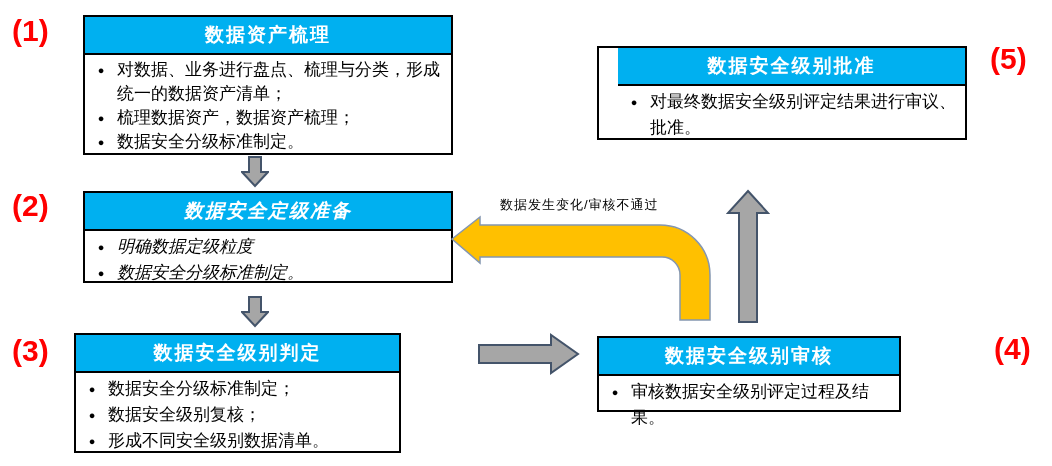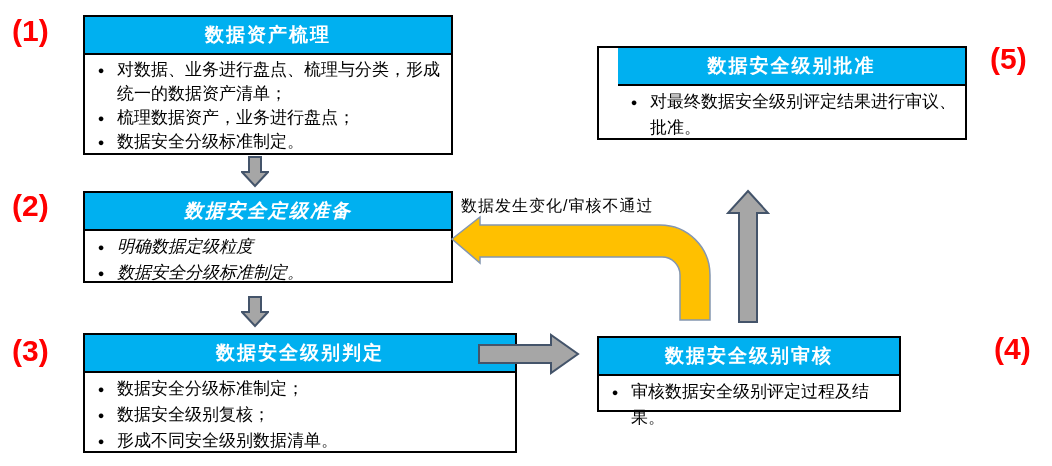--- a/index.html
+++ b/index.html
@@ -23,21 +23,21 @@
   }
   .box-body { padding:3px 6px 0 0; font-size:17px; }
   .bullet-row { display:flex; line-height:26px; }
   .tight .bullet-row { line-height:24px; }
   .bullet { flex:0 0 32px; text-align:center; font-size:11px; }
   .bullet-text { flex:1 1 auto; }
   .arrow { position:absolute; }
   .arrow-gray polygon { fill:#A6A6A6; stroke:#44546A; stroke-width:2; }
   .arrow-yellow path { fill:#FFC000; stroke:#8496B0; stroke-width:1.5; }
   .feedback-label {
-    position:absolute; left:461px; top:196px; font-size:16px;
+    position:absolute; left:500px; top:196px; font-size:13px;
     white-space:nowrap; letter-spacing:1px;
   }
 </style>
 </head>
 <body>
 
 <div class="stage">
 
   <div class="step-num" style="left:12px; top:14px;">(1)</div>
   <div class="step-num" style="left:12px; top:189px;">(2)</div>
@@ -47,21 +47,21 @@
 
   <div class="box tight" style="left:83px; top:15px; width:370px; height:140px;">
     <div class="box-header">数据资产梳理</div>
     <div class="box-body">
       <div class="bullet-row">
         <span class="bullet">●</span>
         <span class="bullet-text">对数据、业务进行盘点、梳理与分类，形成统一的数据资产清单；</span>
       </div>
       <div class="bullet-row">
         <span class="bullet">●</span>
-        <span class="bullet-text">梳理数据资产，业务进行盘点；</span>
+        <span class="bullet-text">梳理数据资产，数据资产梳理；</span>
       </div>
       <div class="bullet-row">
         <span class="bullet">●</span>
         <span class="bullet-text">数据安全分级标准制定。</span>
       </div>
     </div>
   </div>
 
   <div class="box" style="left:83px; top:191px; width:370px; height:92px;font-style:italic;">
     <div class="box-header">数据安全定级准备</div>
@@ -70,21 +70,21 @@
         <span class="bullet">●</span>
         <span class="bullet-text">明确数据定级粒度</span>
       </div>
       <div class="bullet-row">
         <span class="bullet">●</span>
         <span class="bullet-text">数据安全分级标准制定。</span>
       </div>
     </div>
   </div>
 
-  <div class="box" style="left:83px; top:333px; width:434px; height:120px;">
+  <div class="box" style="left:74px; top:333px; width:327px; height:120px;">
     <div class="box-header">数据安全级别判定</div>
     <div class="box-body">
       <div class="bullet-row">
         <span class="bullet">●</span>
         <span class="bullet-text">数据安全分级标准制定；</span>
       </div>
       <div class="bullet-row">
         <span class="bullet">●</span>
         <span class="bullet-text">数据安全级别复核；</span>
       </div>

